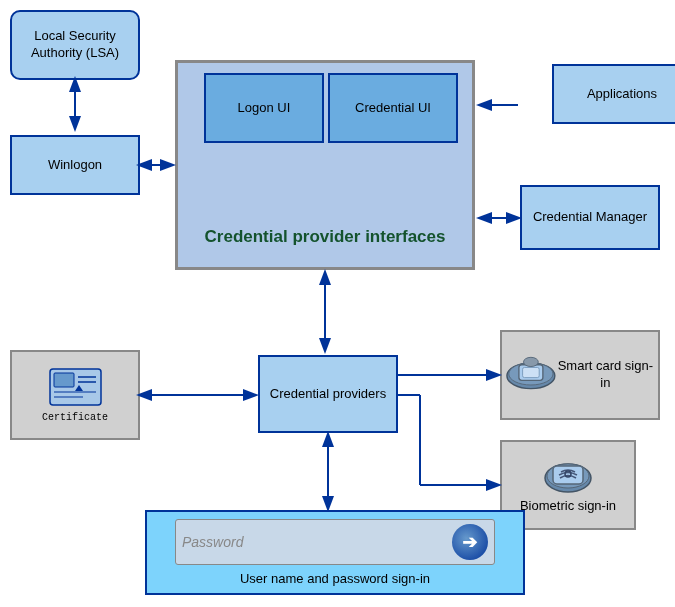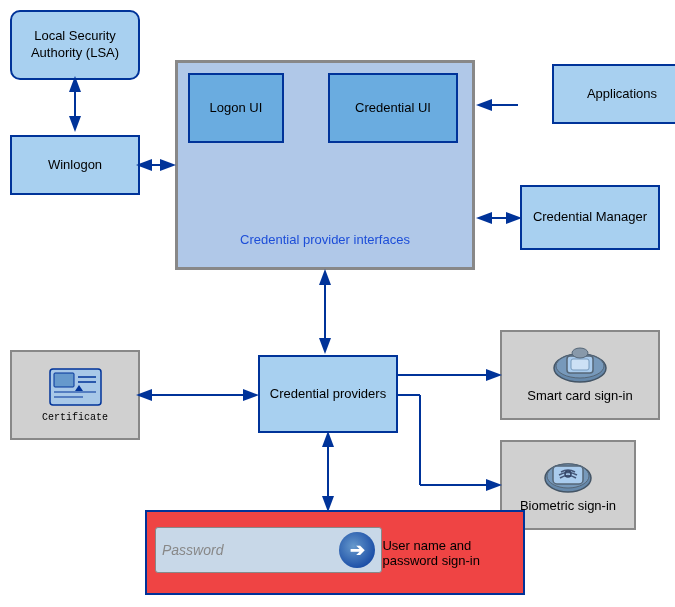--- a/index.html
+++ b/index.html
@@ -63,30 +63,31 @@
       justify-content: center;
       text-align: center;
       font-size: 13px;
       color: #000;
       line-height: 1.3;
     }
 
     .inner-label {
       position: absolute;
       text-align: center;
-      font-size: 13px;
-      color: #1d4ed8;
+      font-size: 17px;
+      color: #14532d;
+      font-weight: bold;
     }
 
     .password-container {
       position: absolute;
       border: 2px solid #003399;
-      background: #ef4444;
-      display: flex;
-      flex-direction: row;
+      background: #7dd3fc;
+      display: flex;
+      flex-direction: column;
       align-items: center;
       justify-content: center;
       padding: 8px;
     }
 
     .password-input-row {
       display: flex;
       align-items: center;
       background: #c8d8e8;
       border: 1px solid #888;
@@ -140,21 +141,21 @@
     <span>Applications</span>
   </div>
 
   <div class="box" style="left:520px; top:185px; width:140px; height:65px;">
     <span>Credential
 Manager</span>
   </div>
 
   <div class="inner-container" style="left:175px; top:60px; width:300px; height:210px;">
 
-    <div class="inner-box" style="left:10px; top:10px; width:96px; height:70px;">
+    <div class="inner-box" style="left:26px; top:10px; width:120px; height:70px;">
       <span>Logon UI</span>
     </div>
 
     <div class="inner-box" style="left:150px; top:10px; width:130px; height:70px;">
       <span>Credential
 UI</span>
     </div>
 
     <div class="inner-label" style="left:0; bottom:20px; width:100%; text-align:center;">
       <span>Credential provider
@@ -174,21 +175,21 @@
       <rect x="6" y="6" width="20" height="14" rx="1" fill="#6699cc" stroke="#003399" stroke-width="1"></rect>
       <line x1="30" y1="10" x2="48" y2="10" stroke="#003399" stroke-width="1.5"></line>
       <line x1="30" y1="15" x2="48" y2="15" stroke="#003399" stroke-width="1.5"></line>
       <line x1="6" y1="25" x2="48" y2="25" stroke="#003399" stroke-width="1"></line>
       <line x1="6" y1="30" x2="35" y2="30" stroke="#003399" stroke-width="1"></line>
       <polygon points="26,18 30,24 22,24" fill="#003399" transform="translate(5,0)"></polygon>
     </svg>
     <span style="font-size:10px;font-family:Liberation Mono, monospace;">Certificate</span>
   </div>
 
-  <div class="box box-gray" style="left:500px; top:330px; width:160px; height:90px; flex-direction:column;">
+  <div class="box box-gray" style="left:500px; top:330px; width:160px; height:90px; flex-direction:row;">
 
     <svg width="55" height="38" viewBox="0 0 55 38" style="margin-bottom:4px;">
       <ellipse cx="27" cy="22" rx="26" ry="14" fill="#6688aa" stroke="#445566" stroke-width="1.5"></ellipse>
       <ellipse cx="27" cy="20" rx="24" ry="12" fill="#7799bb" stroke="#556677" stroke-width="1"></ellipse>
       <rect x="14" y="10" width="26" height="17" rx="3" fill="#aaccee" stroke="#556677" stroke-width="1.5"></rect>
       <rect x="18" y="13" width="18" height="11" rx="2" fill="#cce0f5" stroke="#7799bb" stroke-width="1"></rect>
       <ellipse cx="27" cy="7" rx="8" ry="5" fill="#8899aa" stroke="#556677" stroke-width="1"></ellipse>
     </svg>
     <span>Smart card sign-in</span>
   </div>

